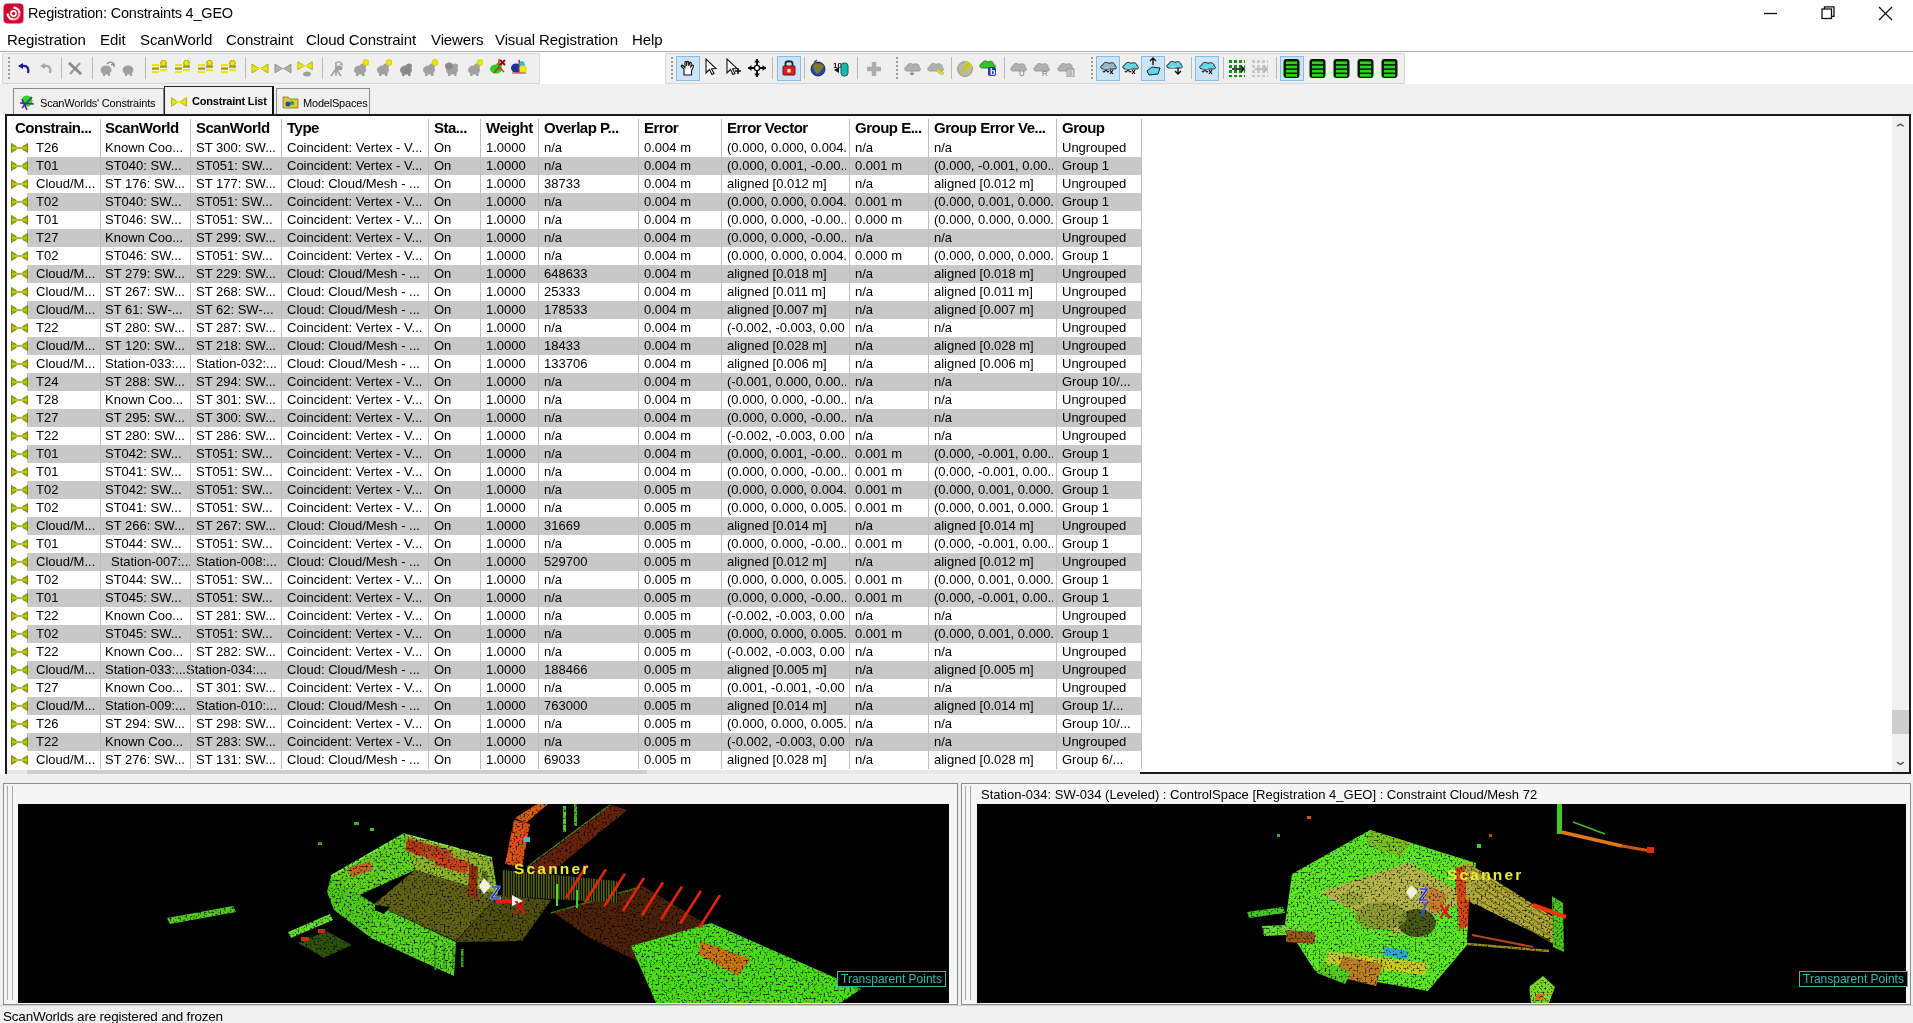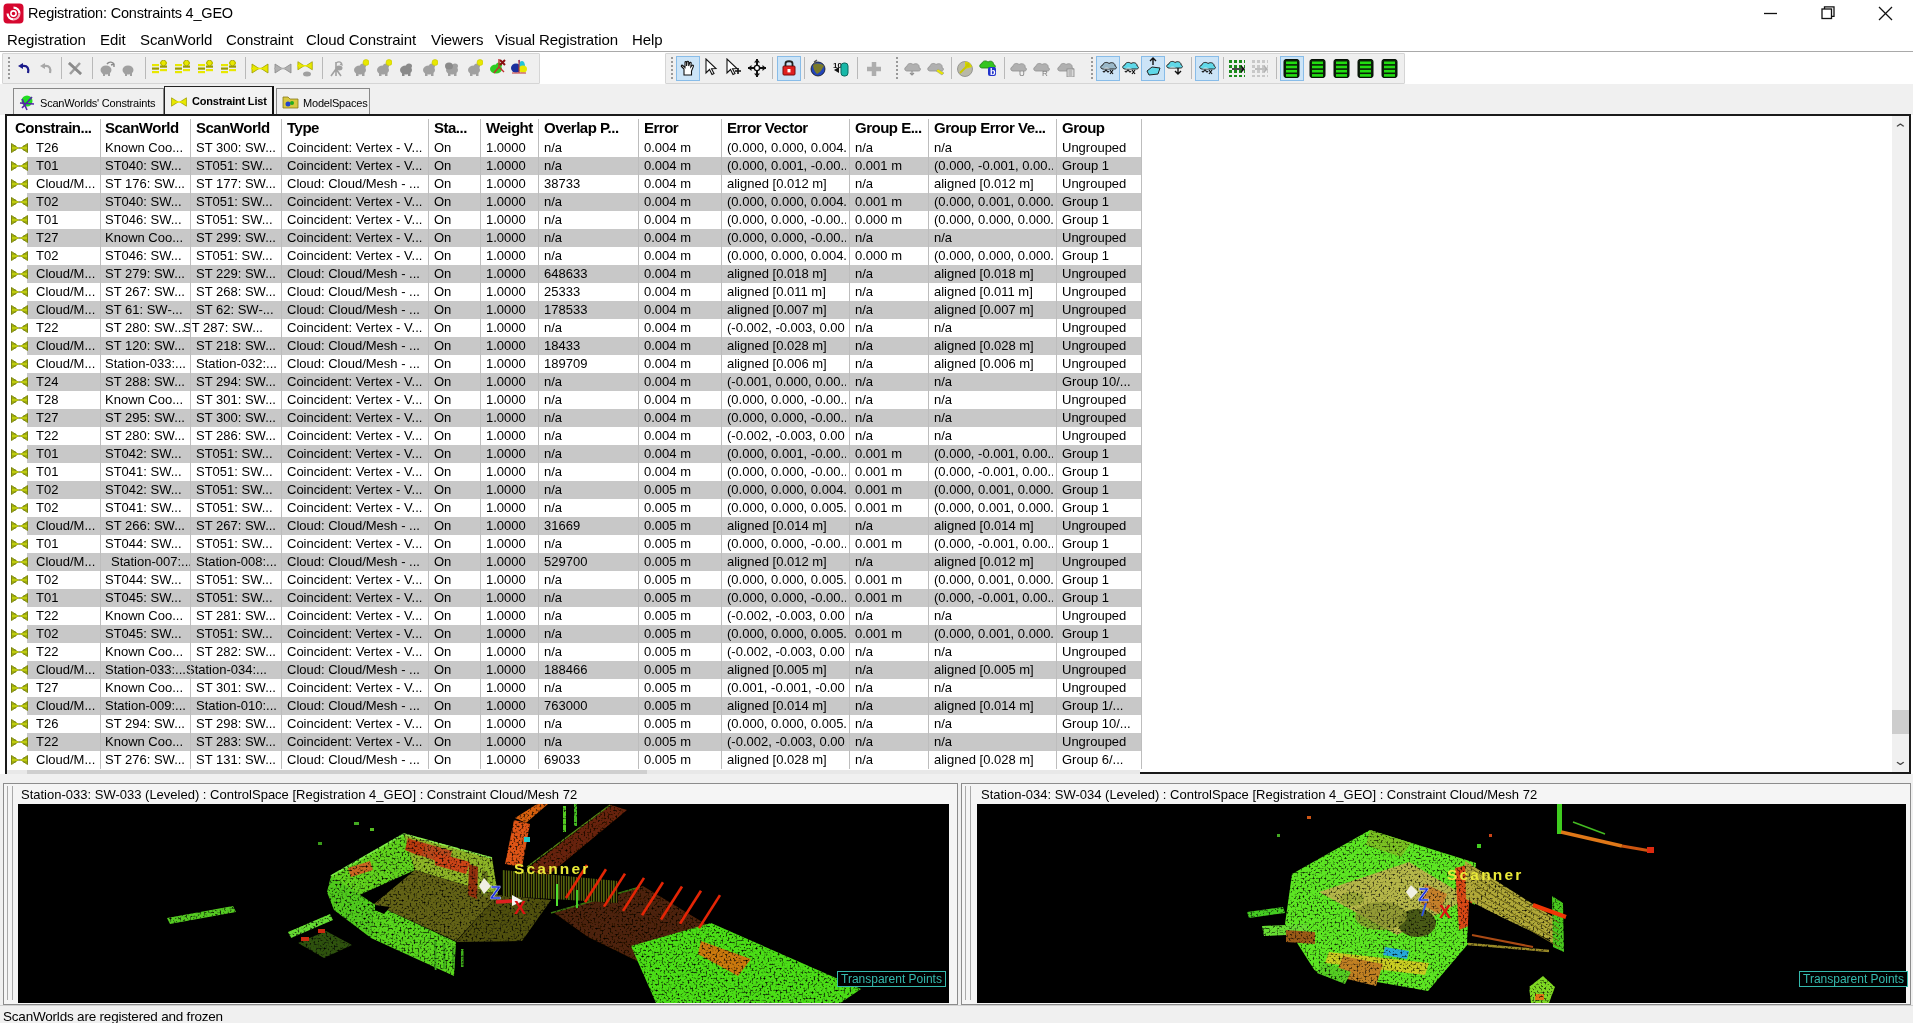--- a/index.html
+++ b/index.html
@@ -627,21 +627,21 @@
       <span style="left:927px;width:119px">aligned [0.007 m]</span>
       <span style="left:1055px;width:76px">Ungrouped</span>
     </div>
     <div class="row" style="top:203px">
       <div style="position:absolute;left:20px;top:0;width:1114px;height:18px;background:#ffffff"></div>
       <svg style="position:absolute;left:4px;top:3px" width="17" height="12" viewBox="0 0 17 12">
         <use href="#bt"></use>
       </svg>
       <span style="left:29px;width:61px">T22</span>
       <span style="left:98px;width:82px">ST 280: SW...</span>
-      <span style="left:176px;width:82px">ST 287: SW...</span>
+      <span style="left:189px;width:82px">ST 287: SW...</span>
       <span style="left:280px;width:138px">Coincident: Vertex - V...</span>
       <span style="left:427px;width:43px">On</span>
       <span style="left:479px;width:49px">1.0000</span>
       <span style="left:537px;width:91px">n/a</span>
       <span style="left:637px;width:74px">0.004 m</span>
       <span style="left:720px;width:119px">(-0.002, -0.003, 0.00...</span>
       <span style="left:848px;width:70px">n/a</span>
       <span style="left:927px;width:119px">n/a</span>
       <span style="left:1055px;width:76px">Ungrouped</span>
     </div>
@@ -667,21 +667,21 @@
       <div style="position:absolute;left:20px;top:0;width:1114px;height:18px;background:#ffffff"></div>
       <svg style="position:absolute;left:4px;top:3px" width="17" height="12" viewBox="0 0 17 12">
         <use href="#bt"></use>
       </svg>
       <span style="left:29px;width:61px">Cloud/M...</span>
       <span style="left:98px;width:82px">Station-033:...</span>
       <span style="left:189px;width:82px">Station-032:...</span>
       <span style="left:280px;width:138px">Cloud: Cloud/Mesh - ...</span>
       <span style="left:427px;width:43px">On</span>
       <span style="left:479px;width:49px">1.0000</span>
-      <span style="left:537px;width:91px">189709</span>
+      <span style="left:537px;width:91px">133706</span>
       <span style="left:637px;width:74px">0.004 m</span>
       <span style="left:720px;width:119px">aligned [0.006 m]</span>
       <span style="left:848px;width:70px">n/a</span>
       <span style="left:927px;width:119px">aligned [0.006 m]</span>
       <span style="left:1055px;width:76px">Ungrouped</span>
     </div>
     <div class="row" style="top:257px">
       <div style="position:absolute;left:20px;top:0;width:1114px;height:18px;background:#c8c8c8"></div>
       <svg style="position:absolute;left:4px;top:3px" width="17" height="12" viewBox="0 0 17 12">
         <use href="#bt"></use>
@@ -1094,21 +1094,20 @@
     </div>
     <div id="vscroll">
 <span class="chev" style="top:5px">⌃</span>
 <div style="position:absolute;left:0;top:594px;width:17px;height:24px;background:#cdcdcd"></div>
 <span class="chev" style="top:637px">⌄</span>
 </div>
   </div>
 <div id="panels">
     <div class="panel" style="left:3px;width:955px">
       <div class="pgrip"></div>
-      <span class="ptitle" style="left:17px">Station-033: SW-033 (Leveled) : ControlSpace [Registration 4_GEO] : Constraint Cloud/Mesh 72</span>
       <div class="canvas" style="left:14px;width:931px;height:199px"><svg width="931" height="199" viewBox="0 0 931 199">
           <defs>
             <filter id="sp1" x="-5%" y="-5%" width="110%" height="110%">
 <feTurbulence type="fractalNoise" baseFrequency="0.65" numOctaves="2" seed="7" result="n"></feTurbulence>
 <feColorMatrix in="n" type="matrix" values="0 0 0 0 0  0 0 0 0 0  0 0 0 0 0  0 0 0 3.5 -0.8" result="a"></feColorMatrix>
 <feComposite in="SourceGraphic" in2="a" operator="in"></feComposite>
 </filter>
 <filter id="sp2" x="-5%" y="-5%" width="110%" height="110%">
 <feTurbulence type="fractalNoise" baseFrequency="0.5" numOctaves="2" seed="11" result="n"></feTurbulence>
 <feColorMatrix in="n" type="matrix" values="0 0 0 0 0  0 0 0 0 0  0 0 0 0 0  0 0 0 3 -0.55" result="a"></feColorMatrix>

